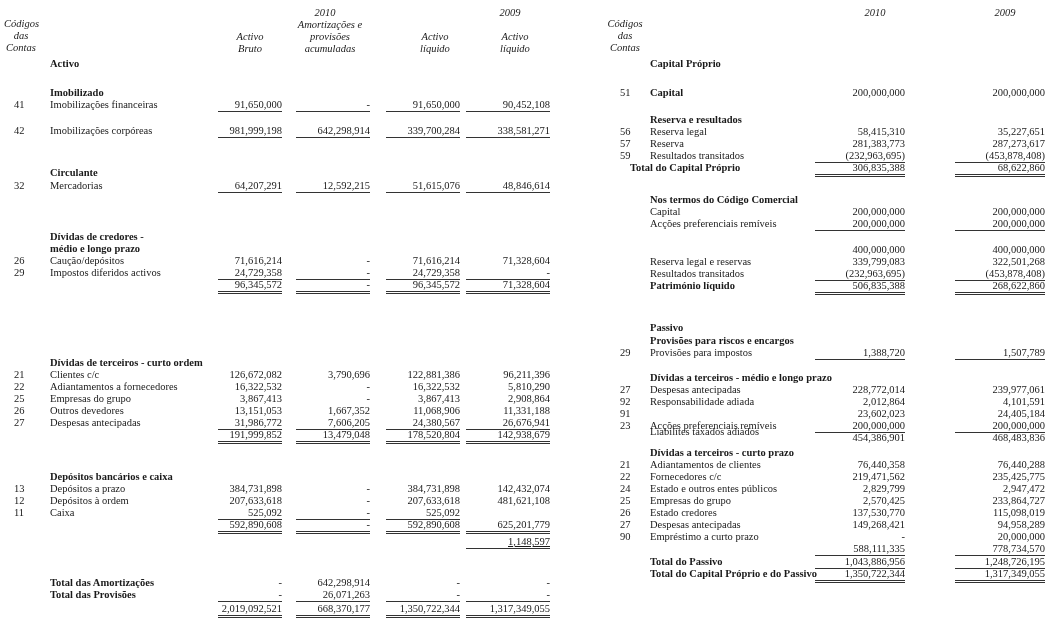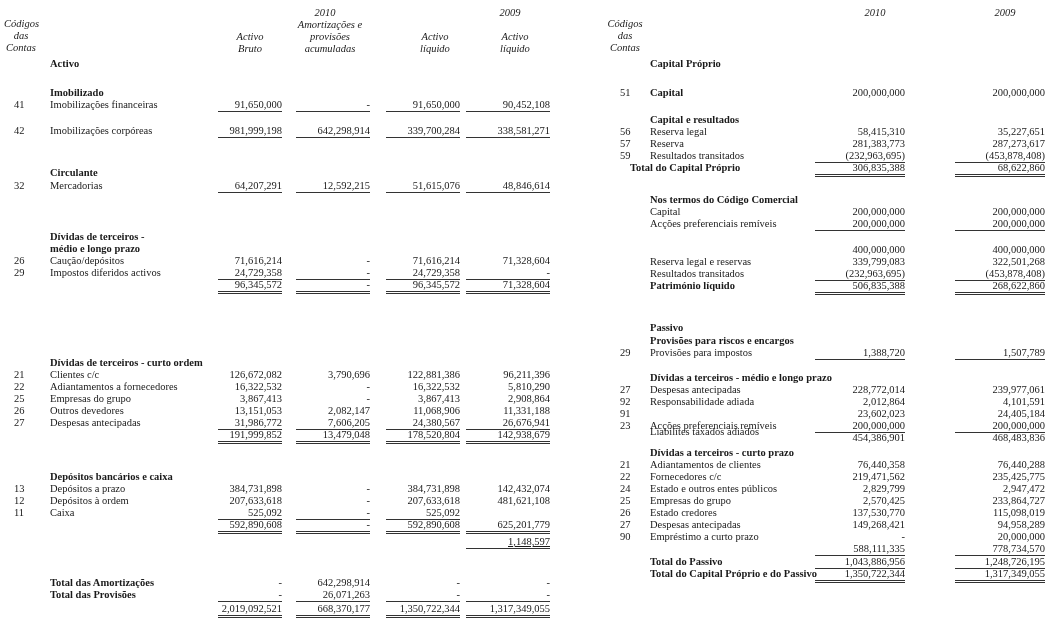--- a/index.html
+++ b/index.html
@@ -45,21 +45,21 @@
     <div class="abs num ul" style="left: 296px; top: 125px; width: 74px;">642,298,914</div>
     <div class="abs num ul" style="left: 386px; top: 125px; width: 74px;">339,700,284</div>
     <div class="abs num ul" style="left: 466px; top: 125px; width: 84px;">338,581,271</div>
     <div class="abs b" style="left: 50px; top: 167px;">Circulante</div>
     <div class="abs" style="left: 14px; top: 180px;">32</div>
     <div class="abs" style="left: 50px; top: 180px;">Mercadorias</div>
     <div class="abs num ul" style="left: 218px; top: 180px; width: 64px;">64,207,291</div>
     <div class="abs num ul" style="left: 296px; top: 180px; width: 74px;">12,592,215</div>
     <div class="abs num ul" style="left: 386px; top: 180px; width: 74px;">51,615,076</div>
     <div class="abs num ul" style="left: 466px; top: 180px; width: 84px;">48,846,614</div>
-    <div class="abs b" style="left: 50px; top: 231px;">Dívidas de terceiros -</div>
+    <div class="abs b" style="left: 50px; top: 231px;">Dívidas de credores -</div>
     <div class="abs b" style="left: 50px; top: 243px;">médio e longo prazo</div>
     <div class="abs" style="left: 14px; top: 255px;">26</div>
     <div class="abs" style="left: 50px; top: 255px;">Caução/depósitos</div>
     <div class="abs num" style="left: 218px; top: 255px; width: 64px;">71,616,214</div>
     <div class="abs num" style="left: 296px; top: 255px; width: 74px;">-</div>
     <div class="abs num" style="left: 386px; top: 255px; width: 74px;">71,616,214</div>
     <div class="abs num" style="left: 466px; top: 255px; width: 84px;">71,328,604</div>
     <div class="abs" style="left: 14px; top: 267px;">29</div>
     <div class="abs" style="left: 50px; top: 267px;">Impostos diferidos activos</div>
     <div class="abs num ul" style="left: 218px; top: 267px; width: 64px;">24,729,358</div>
@@ -85,21 +85,21 @@
     <div class="abs num" style="left: 466px; top: 381px; width: 84px;">5,810,290</div>
     <div class="abs" style="left: 14px; top: 393px;">25</div>
     <div class="abs" style="left: 50px; top: 393px;">Empresas do grupo</div>
     <div class="abs num" style="left: 218px; top: 393px; width: 64px;">3,867,413</div>
     <div class="abs num" style="left: 296px; top: 393px; width: 74px;">-</div>
     <div class="abs num" style="left: 386px; top: 393px; width: 74px;">3,867,413</div>
     <div class="abs num" style="left: 466px; top: 393px; width: 84px;">2,908,864</div>
     <div class="abs" style="left: 14px; top: 405px;">26</div>
     <div class="abs" style="left: 50px; top: 405px;">Outros devedores</div>
     <div class="abs num" style="left: 218px; top: 405px; width: 64px;">13,151,053</div>
-    <div class="abs num" style="left: 296px; top: 405px; width: 74px;">2,082,147</div>
+    <div class="abs num" style="left: 296px; top: 405px; width: 74px;">1,667,352</div>
     <div class="abs num" style="left: 386px; top: 405px; width: 74px;">11,068,906</div>
     <div class="abs num" style="left: 466px; top: 405px; width: 84px;">11,331,188</div>
     <div class="abs" style="left: 14px; top: 417px;">27</div>
     <div class="abs" style="left: 50px; top: 417px;">Despesas antecipadas</div>
     <div class="abs num ul" style="left: 218px; top: 417px; width: 64px;">31,986,772</div>
     <div class="abs num ul" style="left: 296px; top: 417px; width: 74px;">7,606,205</div>
     <div class="abs num ul" style="left: 386px; top: 417px; width: 74px;">24,380,567</div>
     <div class="abs num ul" style="left: 466px; top: 417px; width: 84px;">26,676,941</div>
     <div class="abs num dul" style="left: 218px; top: 429px; width: 64px;">191,999,852</div>
     <div class="abs num dul" style="left: 296px; top: 429px; width: 74px;">13,479,048</div>
@@ -150,21 +150,21 @@
 <div class="abs hdr" style="left:605px;top:42px;width:40px;">Contas</div>
 <div class="abs hdr" style="left:845px;top:7px;width:60px;">2010</div>
 <div class="abs hdr" style="left:965px;top:7px;width:80px;">2009</div>
 <div class="abs b" style="left:650px;top:58px;">Capital Próprio</div>
 
 <div id="right-rows">
     <div class="abs" style="left: 620px; top: 87px;">51</div>
     <div class="abs b" style="left: 650px; top: 87px;">Capital</div>
     <div class="abs num" style="left: 815px; top: 87px; width: 90px;">200,000,000</div>
     <div class="abs num" style="left: 955px; top: 87px; width: 90px;">200,000,000</div>
-    <div class="abs b" style="left: 650px; top: 114px;">Capital e resultados</div>
+    <div class="abs b" style="left: 650px; top: 114px;">Reserva e resultados</div>
     <div class="abs" style="left: 620px; top: 126px;">56</div>
     <div class="abs" style="left: 650px; top: 126px;">Reserva legal</div>
     <div class="abs num" style="left: 815px; top: 126px; width: 90px;">58,415,310</div>
     <div class="abs num" style="left: 955px; top: 126px; width: 90px;">35,227,651</div>
     <div class="abs" style="left: 620px; top: 138px;">57</div>
     <div class="abs" style="left: 650px; top: 138px;">Reserva</div>
     <div class="abs num" style="left: 815px; top: 138px; width: 90px;">281,383,773</div>
     <div class="abs num" style="left: 955px; top: 138px; width: 90px;">287,273,617</div>
     <div class="abs" style="left: 620px; top: 150px;">59</div>
     <div class="abs" style="left: 650px; top: 150px;">Resultados transitados</div>

